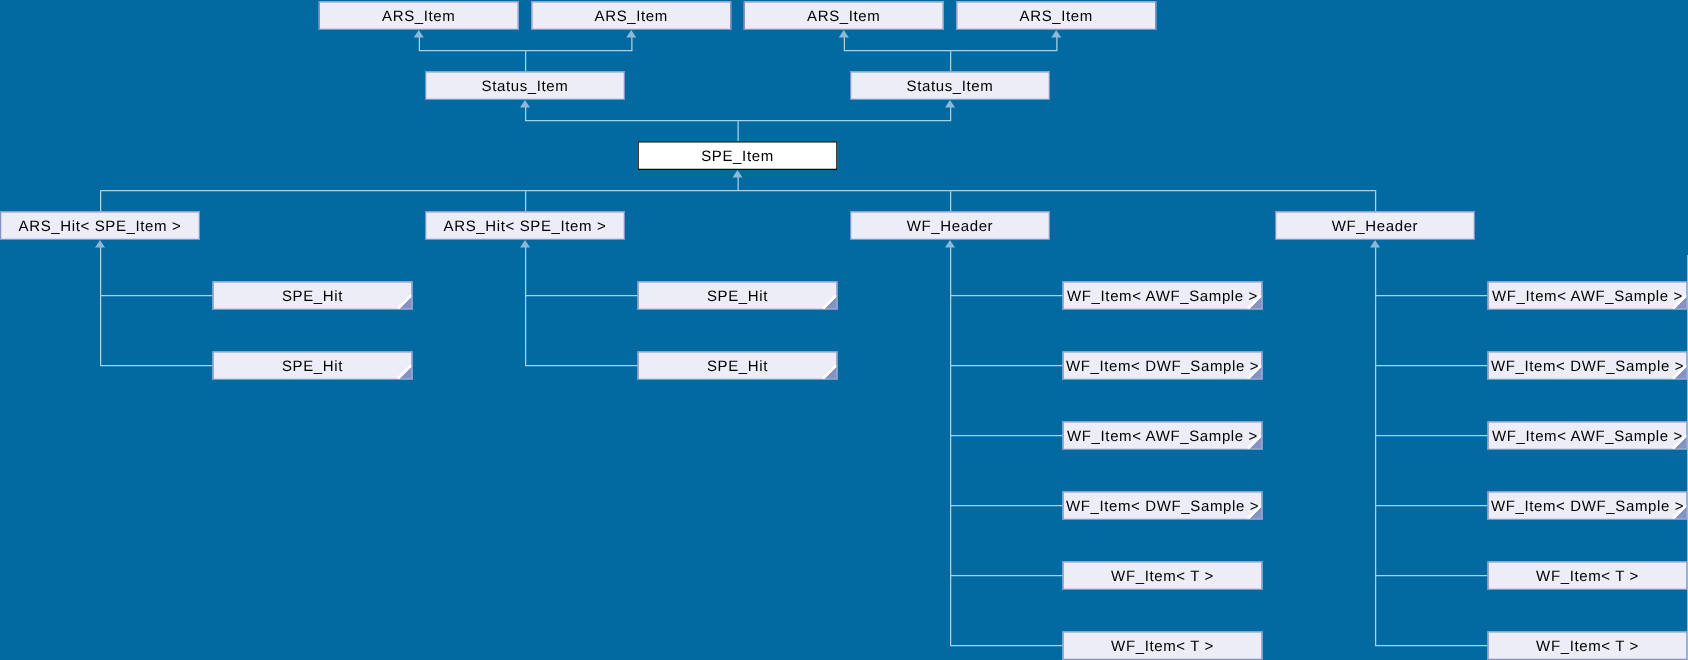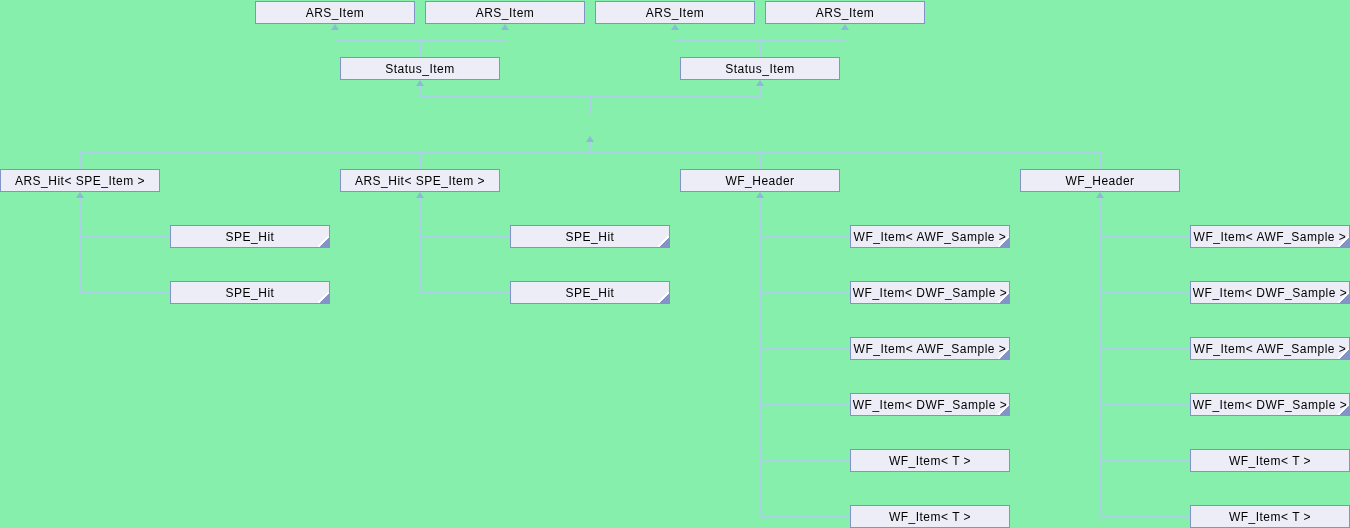--- a/index.html
+++ b/index.html
@@ -1,17 +1,17 @@
 <!DOCTYPE html>
 <html><head>
 <meta charset="utf-8">
 <style>
   html,body{margin:0;padding:0;background:#ffffff;}
   #diagram{
-    position:relative;width:1350px;height:528px;background:#86efac;
+    position:relative;width:1350px;height:528px;background:#0369a1;
     overflow:hidden;font-family:"Liberation Sans",sans-serif;
   }
   .node{
     position:absolute;box-sizing:border-box;
     background:#ecedf6;border:1px solid #8393c5;
     display:flex;align-items:center;justify-content:center;
     font-size:12px;letter-spacing:0.5px;color:#000;
     white-space:nowrap;
   }
   .node.focus{background:#ffffff;border-color:#000000;}
@@ -92,20 +92,23 @@
     </div>
     <div class="node" style="left: 765px; top: 1px; width: 160px; height: 23px;">
       <span class="lbl">ARS_Item</span>
     </div>
     <div class="node" style="left: 340px; top: 57px; width: 160px; height: 23px;">
       <span class="lbl">Status_Item</span>
     </div>
     <div class="node" style="left: 680px; top: 57px; width: 160px; height: 23px;">
       <span class="lbl">Status_Item</span>
     </div>
+    <div class="node focus" style="left: 510px; top: 113px; width: 160px; height: 23px;">
+      <span class="lbl">SPE_Item</span>
+    </div>
     <div class="node" style="left: 0px; top: 169px; width: 160px; height: 23px;">
       <span class="lbl">ARS_Hit&lt; SPE_Item &gt;</span>
     </div>
     <div class="node" style="left: 340px; top: 169px; width: 160px; height: 23px;">
       <span class="lbl">ARS_Hit&lt; SPE_Item &gt;</span>
     </div>
     <div class="node" style="left: 680px; top: 169px; width: 160px; height: 23px;">
       <span class="lbl">WF_Header</span>
     </div>
     <div class="node" style="left: 1020px; top: 169px; width: 160px; height: 23px;">

